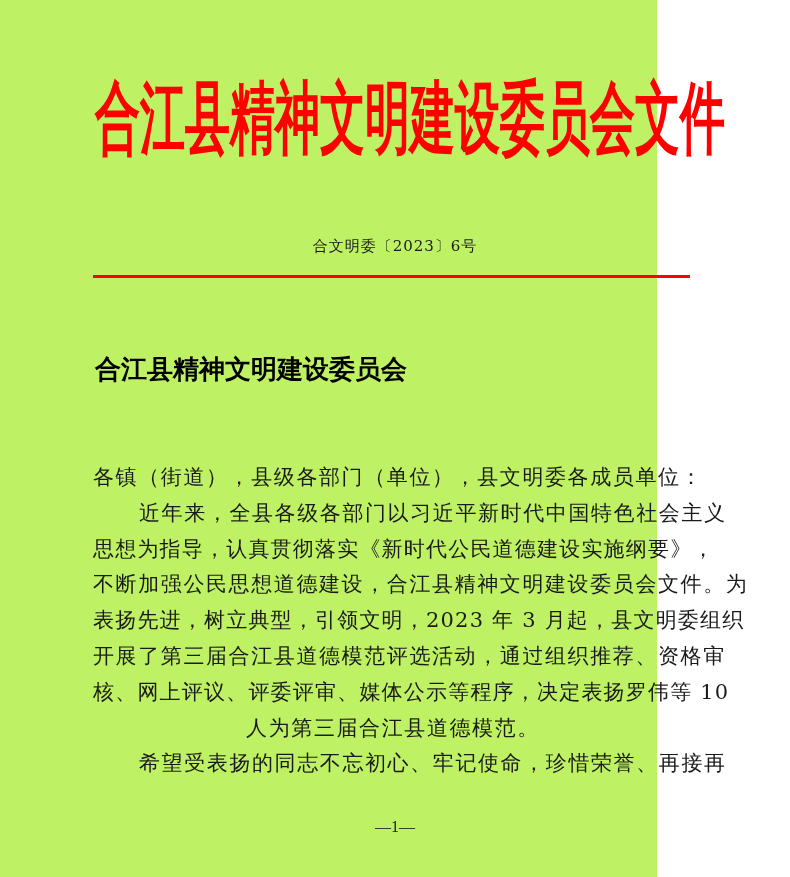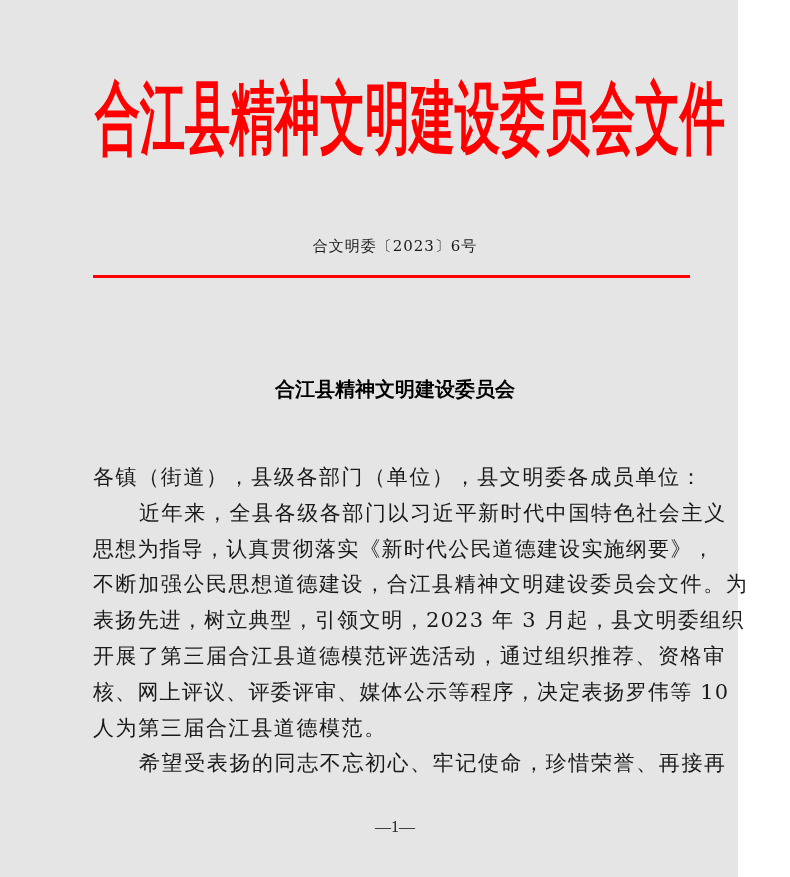--- a/index.html
+++ b/index.html
@@ -11,23 +11,23 @@
     width: 790px;
     height: 877px;
     position: relative;
     overflow: hidden;
     font-family: "DejaVu Serif", "Liberation Serif", serif;
     color: #000000;
   }
   .page {
     position: absolute;
     left: 0; top: 0;
-    width: 738px;
+    width: 657px;
     height: 877px;
-    background: #e5e5e5;
+    background: #bef264;
   }
   .masthead {
     position: absolute;
     left: 95px;
     top: 60px;
     width: 600px;
     height: 110px;
     text-align: center;
     overflow: visible;
   }
@@ -61,25 +61,25 @@
     left: 93px;
     top: 275px;
     width: 597px;
     height: 3px;
     background: #ff0000;
   }
   .doc-title {
     position: absolute;
     left: 95px;
     width: 600px;
-    top: 368px;
-    text-align: center;
+    top: 348px;
+    text-align: left;
     font-family: "DejaVu Serif", "Liberation Serif", serif;
     font-weight: bold;
-    font-size: 20px;
+    font-size: 26px;
     line-height: 42px;
     color: #000000;
     white-space: nowrap;
   }
   .doc-title .line {
     display: block;
   }
   .body-text {
     position: absolute;
     left: 93px;
@@ -87,20 +87,21 @@
     width: 600px;
     font-family: "DejaVu Serif", "Liberation Serif", serif;
     font-size: 21px;
     line-height: 35.8px;
     color: #1a1a1a;
   }
   .body-text .line {
     display: block;
     white-space: nowrap;
     letter-spacing: 1.6px;
+    text-align: center;
   }
   .body-text .line.indent {
     padding-left: 46px;
   }
   .body-text .line.tight {
     letter-spacing: 1.2px;
   }
   .page-number {
     position: absolute;
     left: 0;

